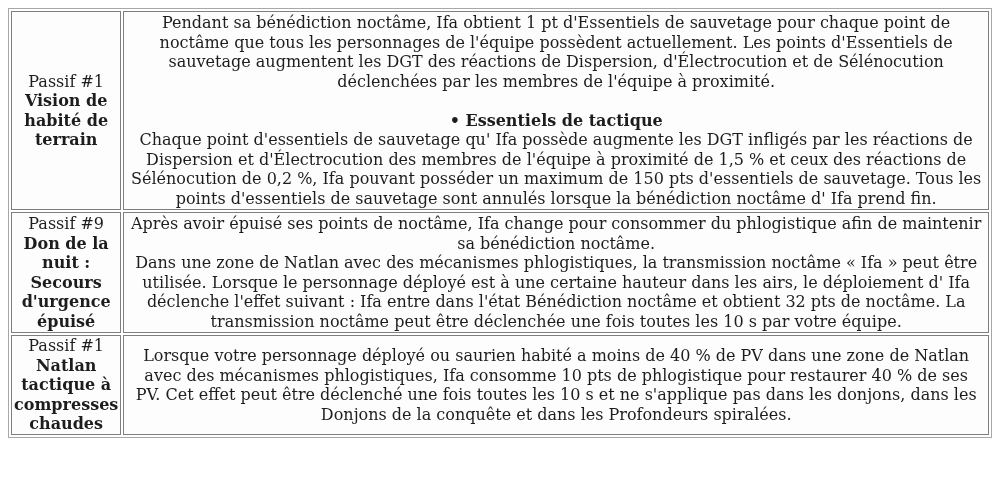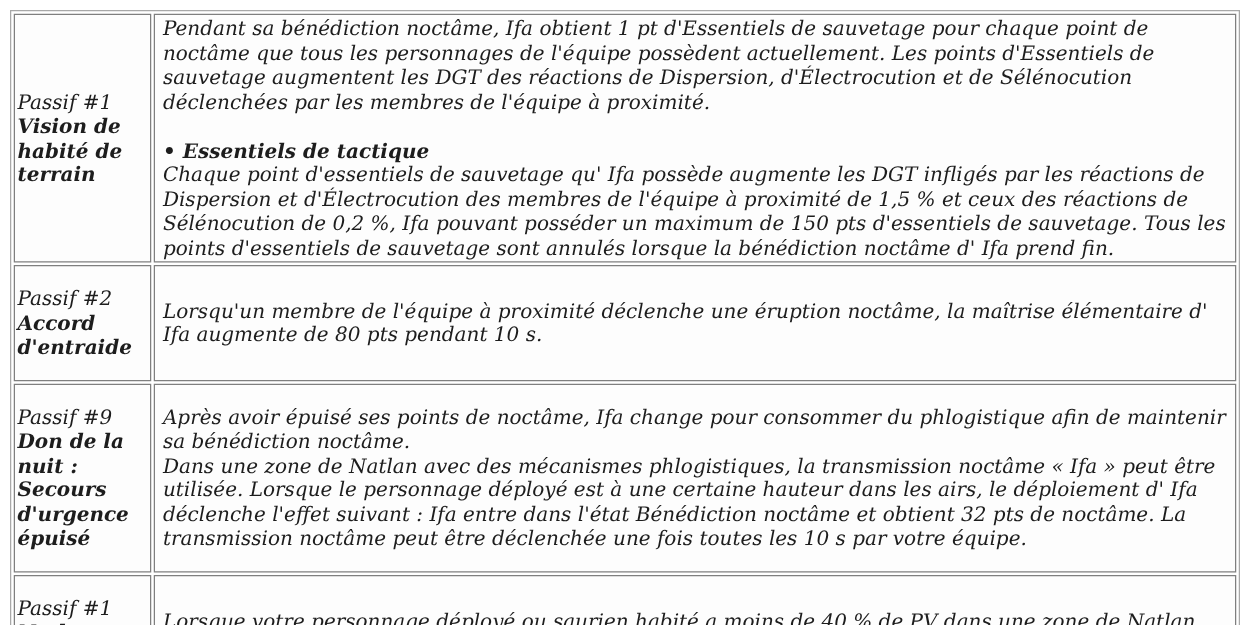--- a/index.html
+++ b/index.html
@@ -25,56 +25,47 @@
   table.passives{
     width:100%;
     border:1px solid var(--border-outer);
     border-spacing:2px;
     border-collapse:separate;
     background:var(--bg);
   }
   td.cell{
     border:1px solid var(--border-cell);
     background:var(--cell-bg);
+    text-align:center;
     vertical-align:middle;
     line-height:1.22;
     padding:1px 6px;
-    font-style:italic;
   }
   td.label-cell{
     width:102px;
-    padding:16px 2px;
+    padding:0 2px;
   }
   .bold{ font-weight:bold; }
   .desc-cell div{ margin:0; }
 </style>
 </head>
 <body>
 
 <table class="passives">
   <tbody>
       <tr>
         <td class="cell label-cell">
           <div>Passif #1</div>
           <div class="bold">Vision de habité de terrain</div>
         </td>
         <td class="cell desc-cell">
           <div>Pendant sa bénédiction noctâme, Ifa obtient 1 pt d'Essentiels de sauvetage pour chaque point de noctâme que tous les personnages de l'équipe possèdent actuellement. Les points d'Essentiels de sauvetage augmentent les DGT des réactions de Dispersion, d'Électrocution et de Sélénocution déclenchées par les membres de l'équipe à proximité.</div>
           <div>&nbsp;</div>
           <div class="bold">• Essentiels de tactique</div>
           <div>Chaque point d'essentiels de sauvetage qu' Ifa possède augmente les DGT infligés par les réactions de Dispersion et d'Électrocution des membres de l'équipe à proximité de 1,5 % et ceux des réactions de Sélénocution de 0,2 %, Ifa pouvant posséder un maximum de 150 pts d'essentiels de sauvetage. Tous les points d'essentiels de sauvetage sont annulés lorsque la bénédiction noctâme d' Ifa prend fin.</div>
-        </td>
-      </tr>
-      <tr>
-        <td class="cell label-cell">
-          <div>Passif #2</div>
-          <div class="bold">Accord d'entraide</div>
-        </td>
-        <td class="cell desc-cell">
-          <div>Lorsqu'un membre de l'équipe à proximité déclenche une éruption noctâme, la maîtrise élémentaire d' Ifa augmente de 80 pts pendant 10 s.</div>
         </td>
       </tr>
       <tr>
         <td class="cell label-cell">
           <div>Passif #9</div>
           <div class="bold">Don de la nuit : Secours d'urgence épuisé</div>
         </td>
         <td class="cell desc-cell">
           <div>Après avoir épuisé ses points de noctâme, Ifa change pour consommer du phlogistique afin de maintenir sa bénédiction noctâme.</div>
           <div>Dans une zone de Natlan avec des mécanismes phlogistiques, la transmission noctâme « Ifa » peut être utilisée. Lorsque le personnage déployé est à une certaine hauteur dans les airs, le déploiement d' Ifa déclenche l'effet suivant : Ifa entre dans l'état Bénédiction noctâme et obtient 32 pts de noctâme. La transmission noctâme peut être déclenchée une fois toutes les 10 s par votre équipe.</div>

